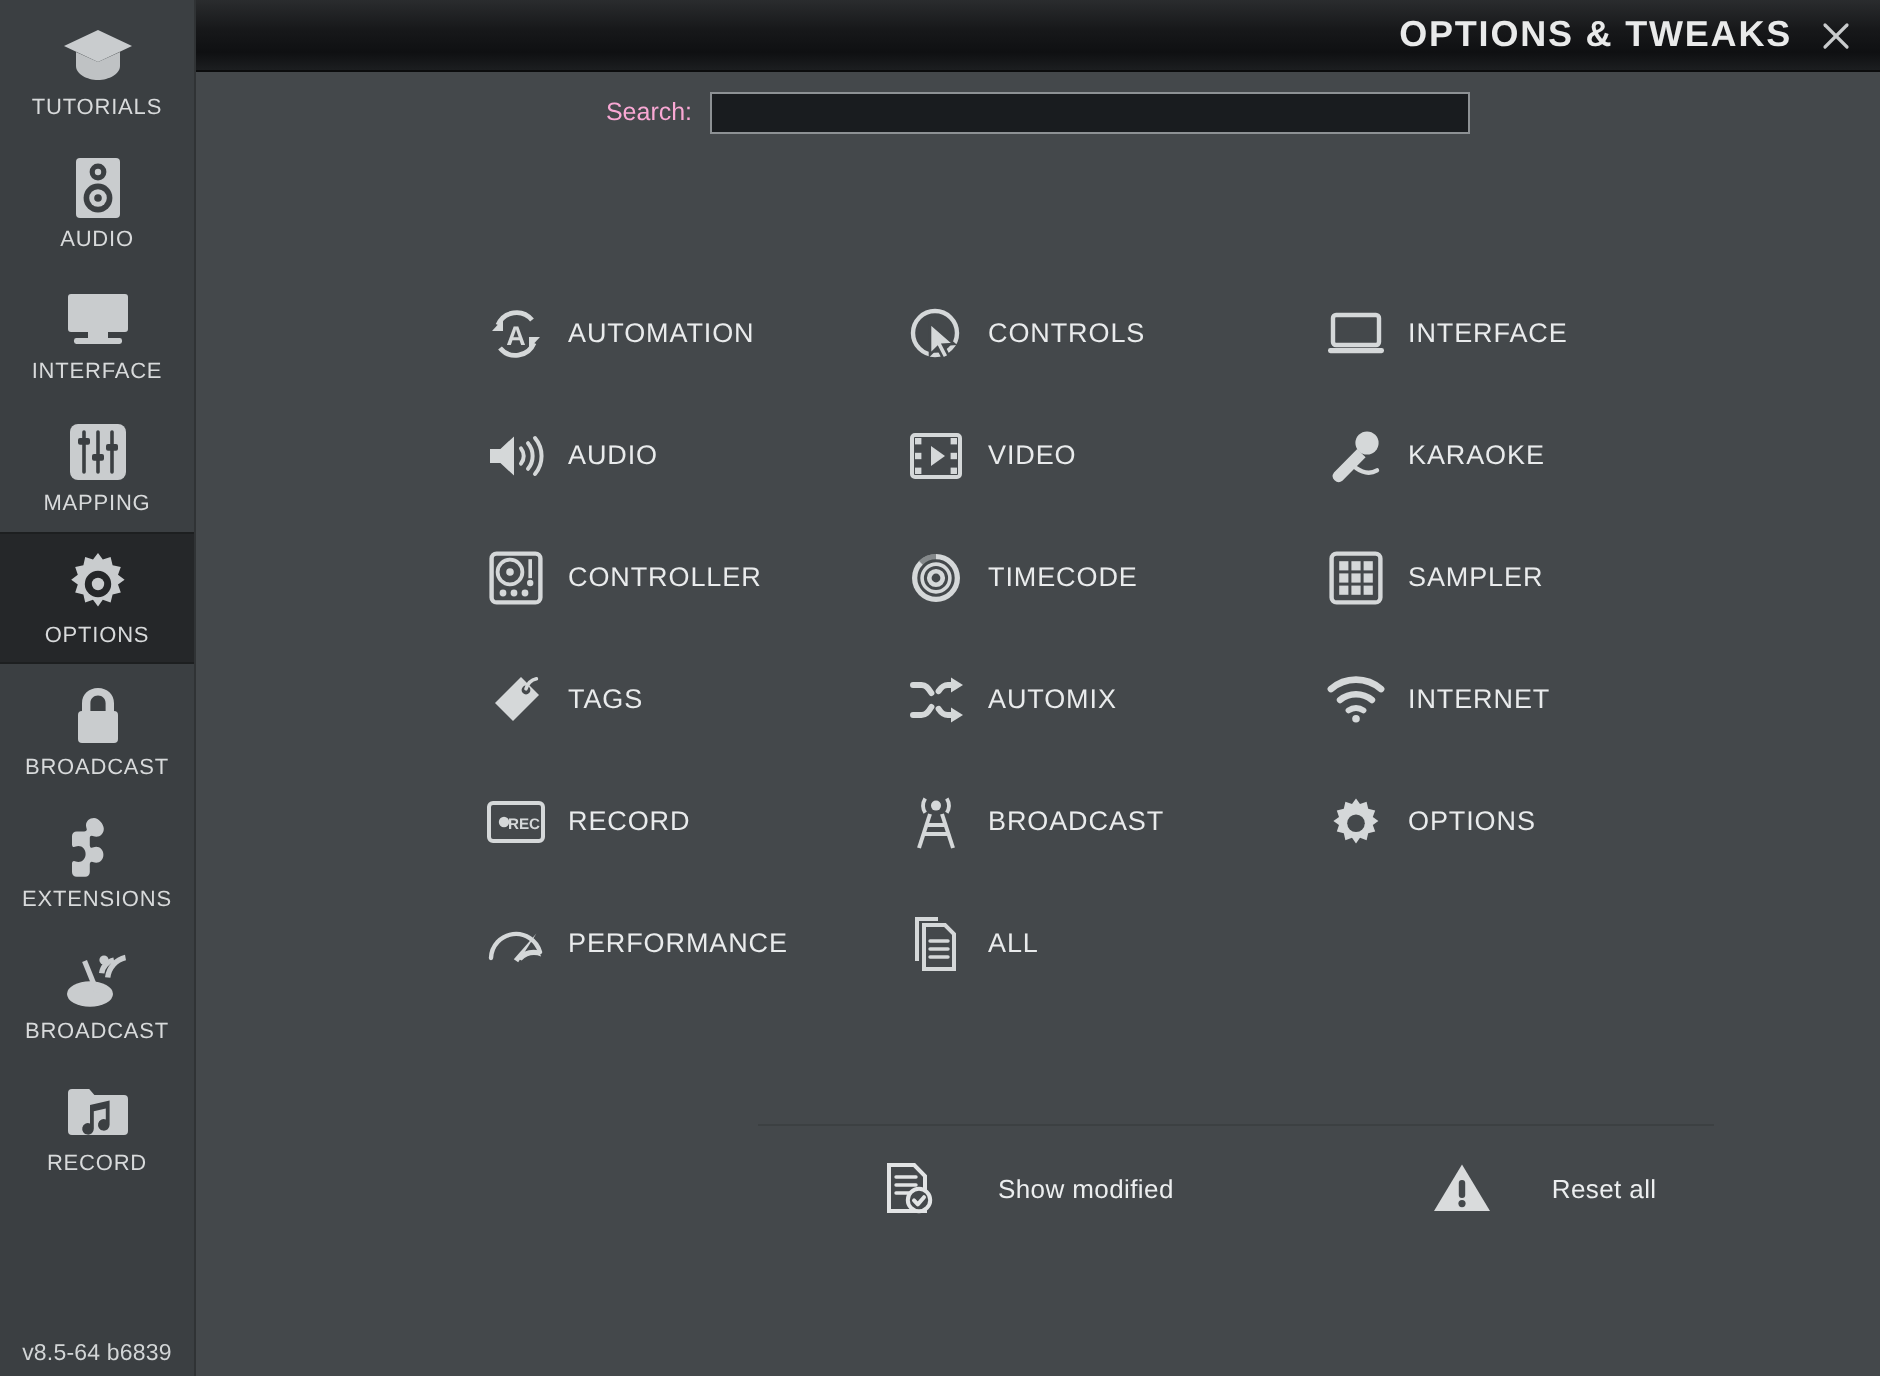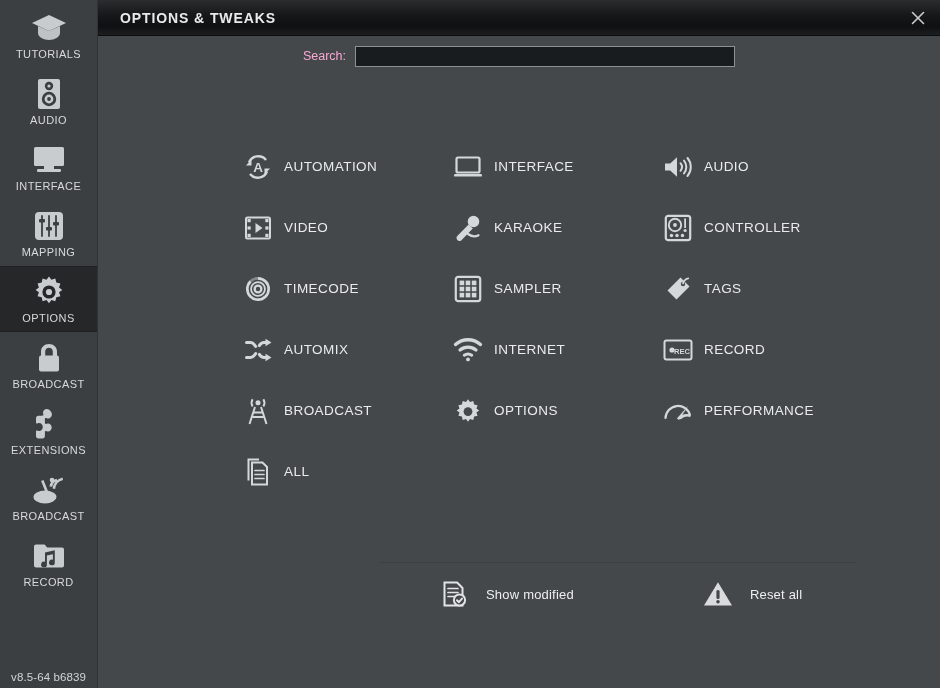--- a/index.html
+++ b/index.html
@@ -66,22 +66,22 @@
   
   #titlebar {
     height: 36px;
     background: linear-gradient(180deg,#2a2c2e 0%,#17181a 42%,#0f1012 75%,#1c1e20 100%);
     border-bottom: 1px solid #0b0c0d;
     display: flex; align-items: center;
     position: relative;
   }
   #title-text {
     flex: 1;
-    text-align: left;
-    font-size: 14px;
+    text-align: right;
+    font-size: 18px;
     font-weight: bold;
     letter-spacing: 0.9px;
     color: #e9eaea;
     padding-left: 22px;
   }
   #close-btn {
     width: 44px; height: 34px;
     display: flex; align-items: center; justify-content: center;
     cursor: pointer;
     color: #c9cbcc;
@@ -148,21 +148,21 @@
     background: #55595c;
     border-top: 1px solid #3c4042;
   }
   #footer {
     position: absolute;
     top: 578px; left: 340px;
     display: flex; align-items: center;
     gap: 128px;
   }
   .foot-btn {
-    display: flex; align-items: center; gap: 16px;
+    display: flex; align-items: center; gap: 29px;
     cursor: pointer; user-select: none;
   }
   .foot-btn .foot-ico {
     width: 32px; height: 32px;
     display: flex; align-items: center; justify-content: center;
   }
   .foot-label {
     font-size: 13px;
     color: #eceeef;
     letter-spacing: 0.2px;
@@ -324,20 +324,29 @@
             <path fill="none" stroke="#d5d8d9" stroke-width="2.4" d="M5 9.5A10 10 0 0 1 22 7"></path>
             <path fill="none" stroke="#d5d8d9" stroke-width="2.4" d="M23 18.5A10 10 0 0 1 6 21"></path>
             <path fill="#d5d8d9" d="M2 12.5 L7.5 6.5 L7.5 12.5 Z"></path>
             <path fill="#d5d8d9" d="M26 15.5 L20.5 21.5 L20.5 15.5 Z"></path>
             <text x="14" y="19.3" text-anchor="middle" font-family="Liberation Sans, sans-serif" font-size="13.5" font-weight="bold" fill="#d5d8d9">A</text>
           </svg>
         </span>
         <span class="cat-label">AUTOMATION</span>
       </div>
 
+      <div class="cat">
+        <span class="cat-ico">
+          <svg width="28" height="28" viewBox="0 0 28 28">
+            <circle cx="13.5" cy="13.5" r="11" fill="none" stroke="#d5d8d9" stroke-width="2.2"></circle>
+            <path fill="#d5d8d9" stroke="#44484b" stroke-width="1.3" d="M11 8.5 L23 19 L17.5 19.3 L20.4 25 L17.6 26.3 L14.7 20.7 L11 24.3 Z"></path>
+          </svg>
+        </span>
+        <span class="cat-label">CONTROLS</span>
+      </div>
 
       <div class="cat">
         <span class="cat-ico">
           <svg width="30" height="24" viewBox="0 0 30 24">
             <rect x="3.5" y="2.5" width="23" height="15" rx="1.5" fill="none" stroke="#d5d8d9" stroke-width="2.2"></rect>
             <rect x="1" y="19" width="28" height="2.6" rx="1.2" fill="#d5d8d9"></rect>
           </svg>
         </span>
         <span class="cat-label">INTERFACE</span>
       </div>

